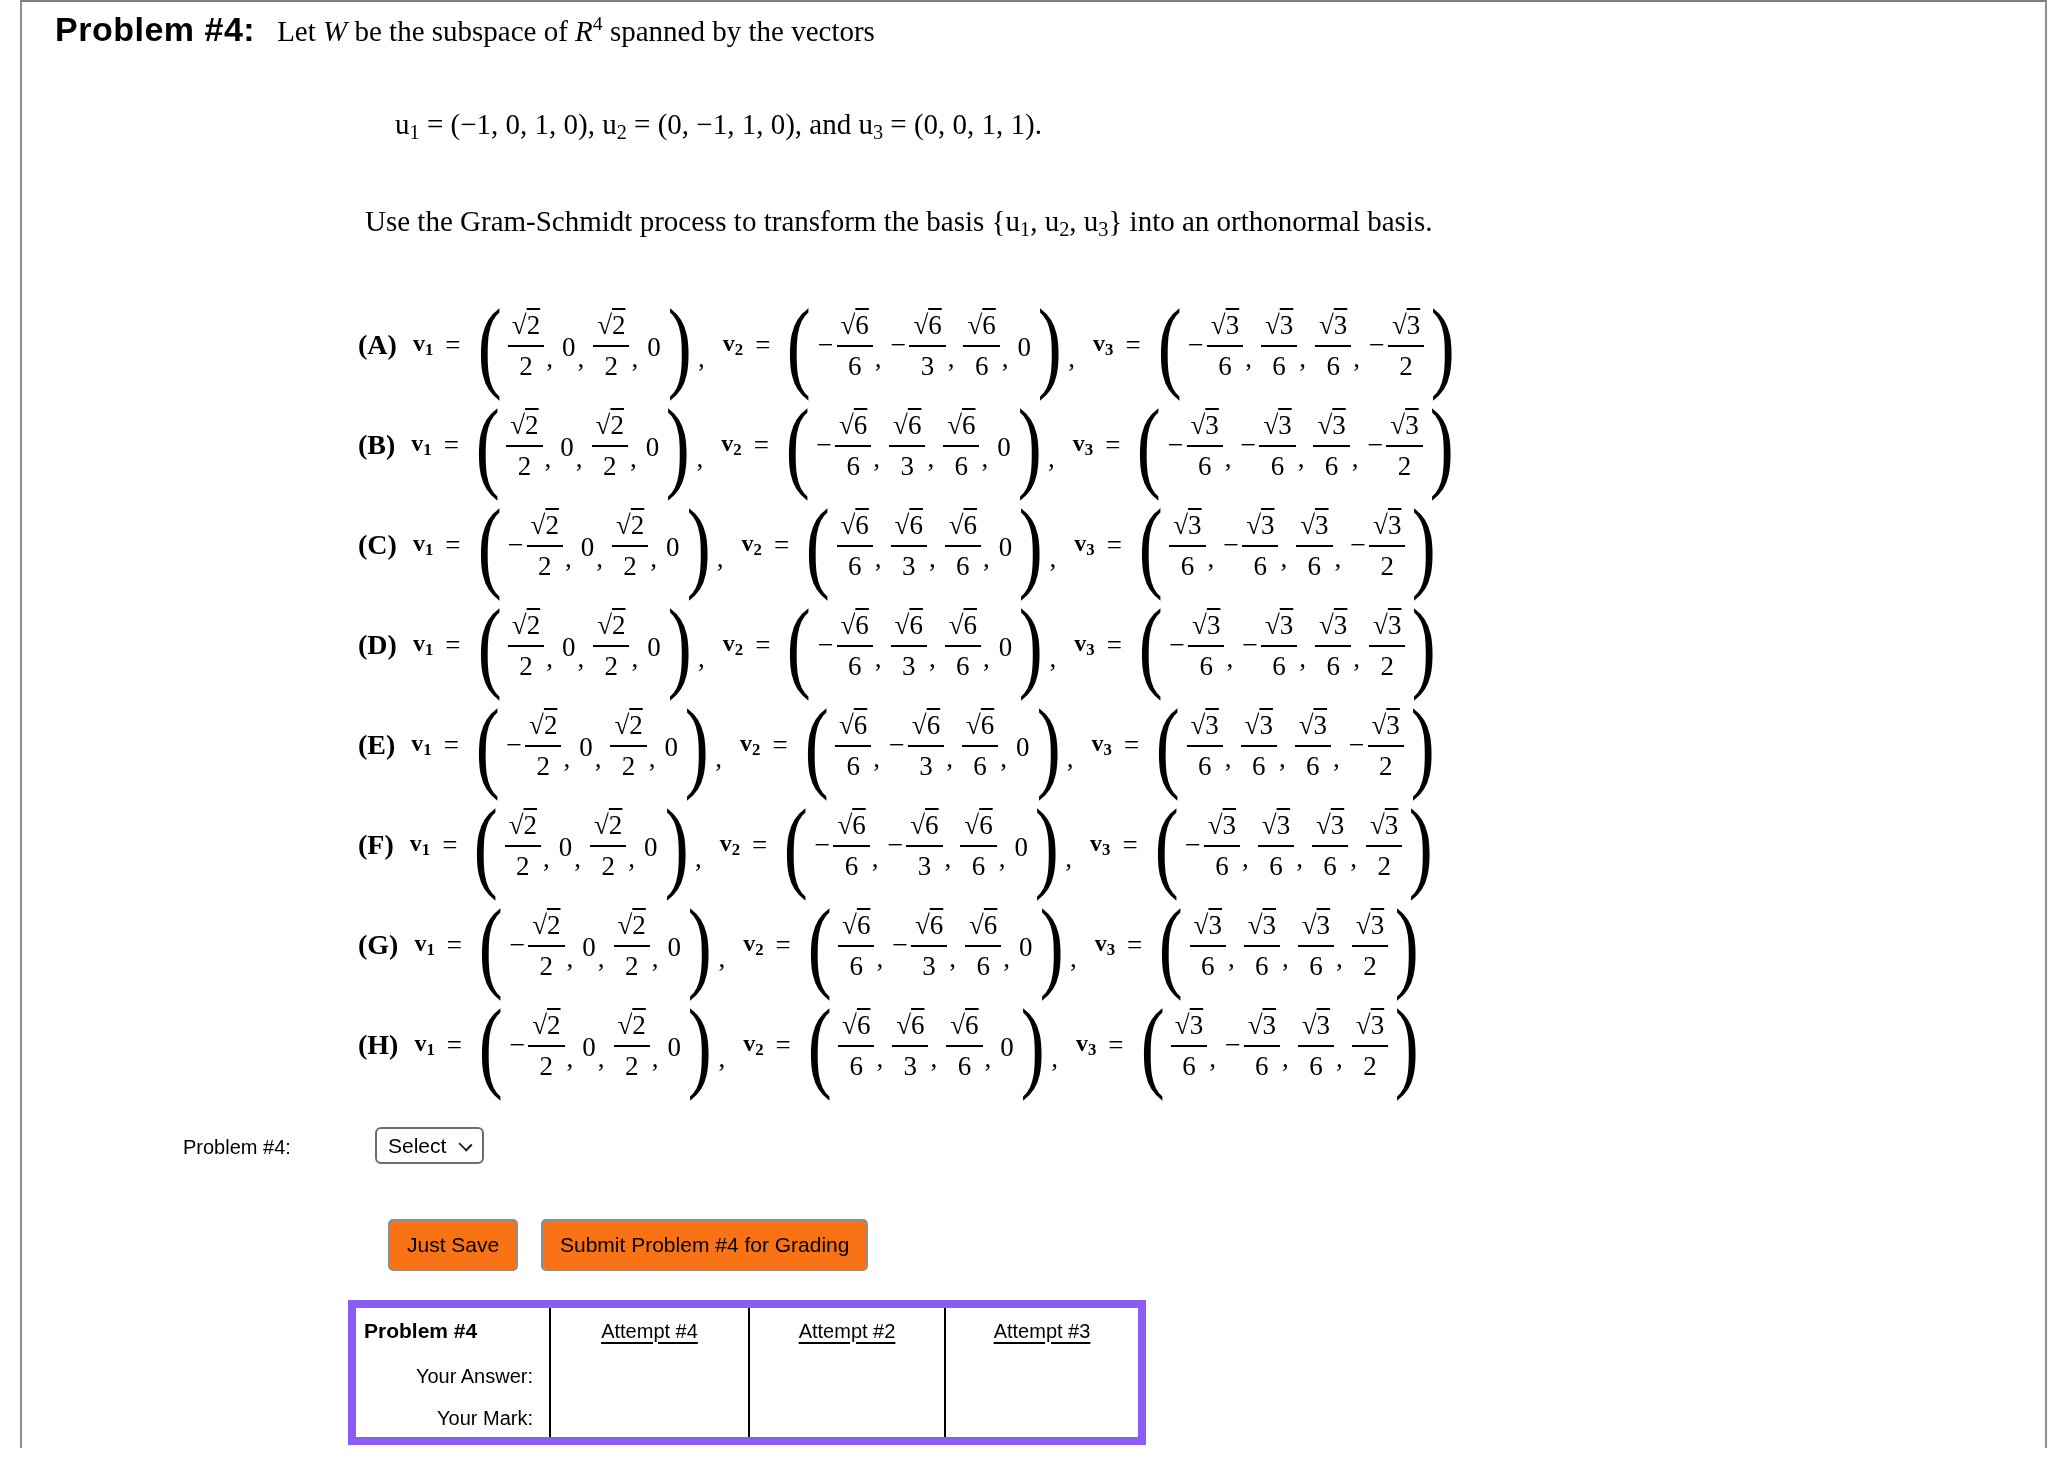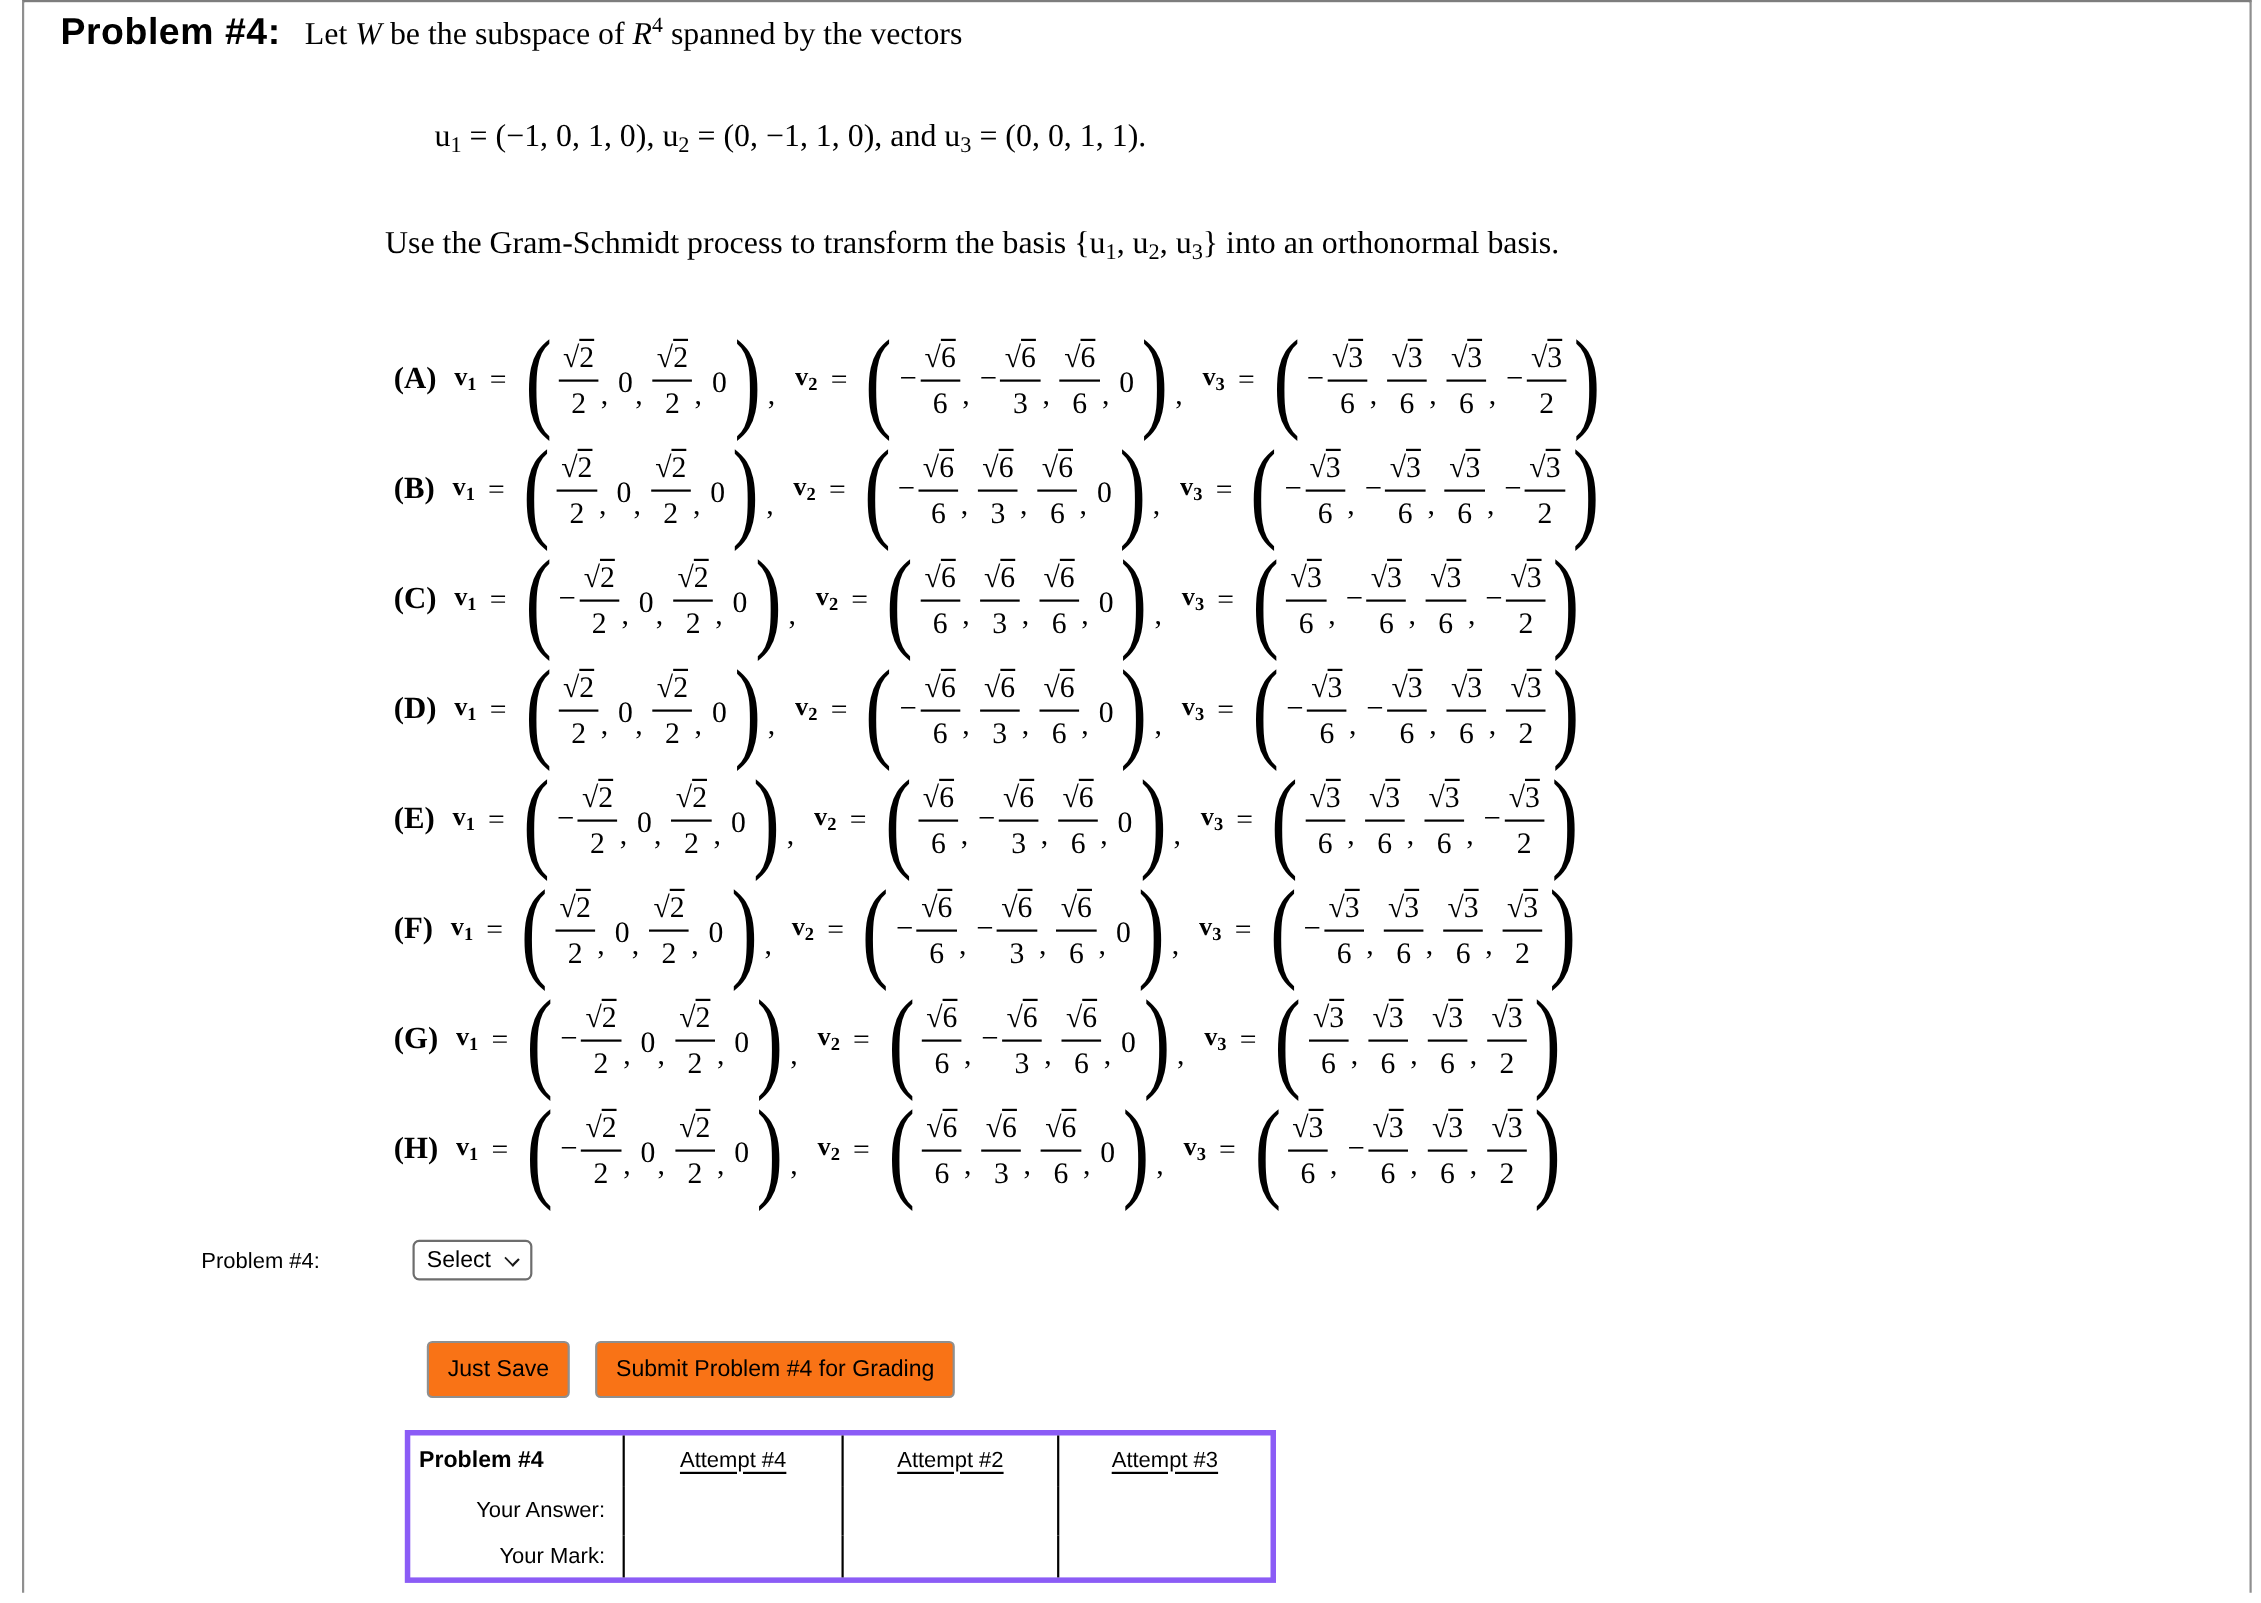--- a/index.html
+++ b/index.html
@@ -15,21 +15,21 @@
   }
   
   .title-row { position:absolute; left:55px; top:10px; display:flex; align-items:baseline; white-space:nowrap; }
   .problem-title { font-family:"Liberation Sans", sans-serif; font-weight:bold; font-size:34px; letter-spacing:.5px; }
   .intro-text { font-family:"Liberation Serif", serif; font-size:29px; margin-left:22px;text-align:center; }
   .intro-text i { font-style:italic; }
   .intro-text sup { font-size:.68em; vertical-align:super; }
 
   .serif-line { font-family:"Liberation Serif", serif; font-size:29px; white-space:nowrap; }
   .given-line { position:absolute; left:395px; top:108px; }
-  .instr-line { position:absolute; left:350px; top:205px; }
+  .instr-line { position:absolute; left:365px; top:205px; }
   .vname { font-weight:normal; }
   .serif-line sub, .vname sub { font-size:.7em; vertical-align:-0.25em; }
 
   
   .options { position:absolute; left:358px; top:295px; }
   .option-row {
     height:100px; display:flex; align-items:center; white-space:nowrap;
     font-family:"Liberation Serif", serif; font-size:27px;
   }
   .opt-label { font-weight:bold; font-size:28px; margin-right:10px; }
@@ -67,23 +67,23 @@
   .btn {
     position:absolute; top:1219px; height:52px;
     background:#f97316; border:2px solid #8f8f8f; border-radius:5px;
     font-family:"Liberation Sans", sans-serif; font-size:21px; color:#000; padding:0 17px; cursor:pointer;
   }
   .btn-save { left:388px; }
   .btn-submit { left:541px; }
 
   
   .grade-table {
-    position:absolute; left:368px; top:1300px;
+    position:absolute; left:348px; top:1300px;
     display:grid; grid-template-columns:193px 199px 196px 194px; grid-template-rows:46px 45px 38px;
-    border:5px solid #8b5cf6; background:#fff;
+    border:8px solid #8b5cf6; background:#fff;
   }
   .gcell { display:flex; align-items:center; font-size:20px; }
   .gcell.vline { border-left:2px solid #000; }
   .g-h1 { font-weight:bold; font-size:21px; padding-left:8px; }
   .g-attempt { justify-content:center; text-decoration:underline; text-decoration-thickness:2px; text-underline-offset:4px; }
   .g-rowlabel { justify-content:flex-end; padding-right:16px; }
 </style>
 </head>
 <body>
 

